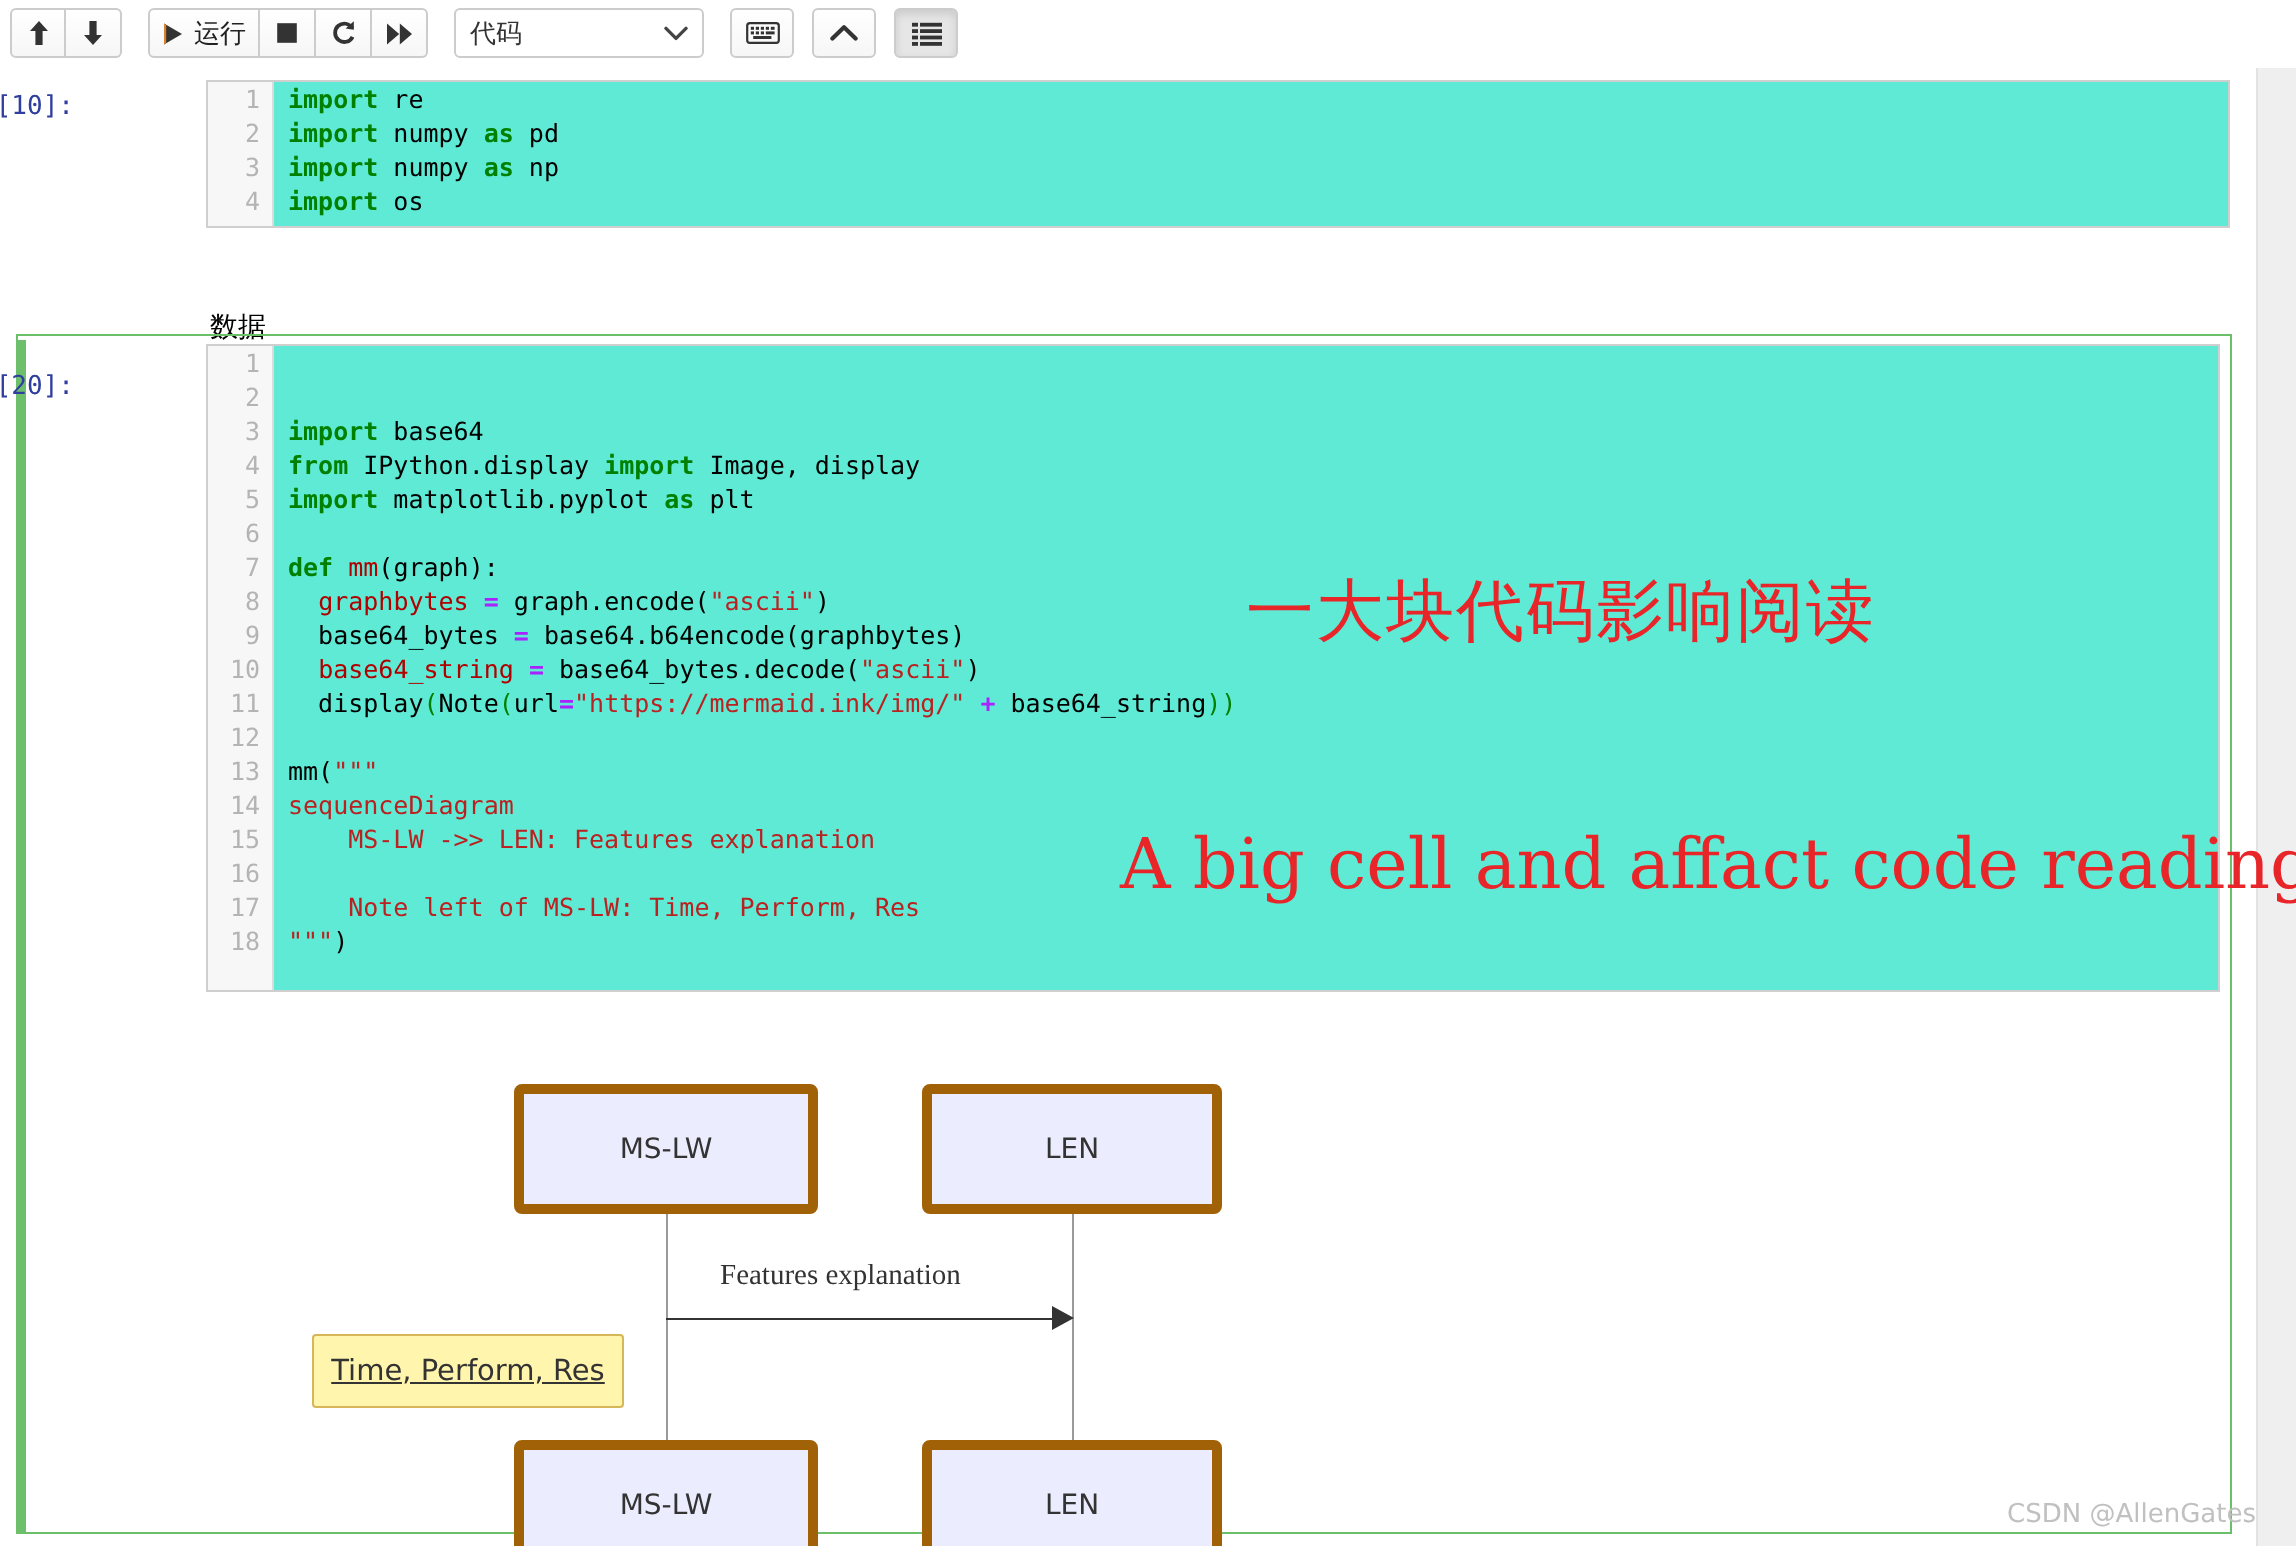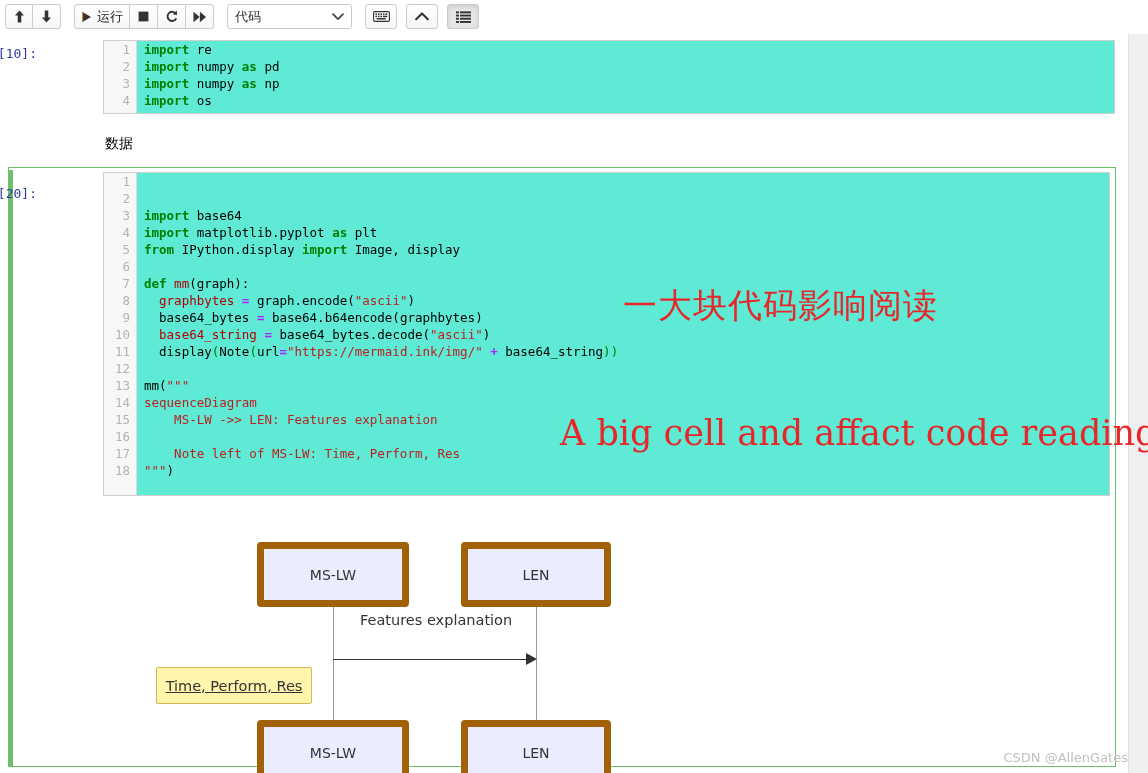--- a/index.html
+++ b/index.html
@@ -105,21 +105,21 @@
     position:absolute;color:#e8262a;white-space:nowrap;
     font-family:"DejaVu Serif","Liberation Serif",serif;
   }
   .anno.cn{font-size:34px;letter-spacing:1px;}
   .anno.en{font-size:35px;}
 
   
   .diagram{position:absolute;left:0;top:0;width:1100px;height:280px;}
   .mbox{
     position:absolute;box-sizing:border-box;
-    background:#ECECFF;border:7px solid #a16207;border-radius:4px;
+    background:#ECECFF;border:5px solid #a16207;border-radius:4px;
     display:flex;align-items:center;justify-content:center;
     font-family:"DejaVu Sans","Liberation Sans",sans-serif;
     font-size:14px;color:#333333;
   }
   .lifeline{position:absolute;width:1px;background:#9a9a9a;}
   .msg-line{position:absolute;height:1px;background:#333333;}
   .arrowhead{
     position:absolute;width:0;height:0;
     border-top:6px solid transparent;border-bottom:6px solid transparent;
     border-left:11px solid #333333;
@@ -277,21 +277,21 @@
         </div>
         <div class="codearea">
             <div class="cl"><span class="k">import</span><span class="n"> re</span></div>
             <div class="cl"><span class="k">import</span><span class="n"> numpy </span><span class="k">as</span><span class="n"> pd</span></div>
             <div class="cl"><span class="k">import</span><span class="n"> numpy </span><span class="k">as</span><span class="n"> np</span></div>
             <div class="cl"><span class="k">import</span><span class="n"> os</span></div>
           </div>
       </div>
     </div>
 
-    <div class="md" style="left:105px;top:101px;">数据</div>
+    <div class="md" style="left:105px;top:121px;">数据</div>
 
     <div class="sel-frame" style="left:8px;top:133px;width:1108px;height:600px;"></div>
     <div class="sel-bar" style="left:8px;top:136px;height:597px;"></div>
 
     <div class="cell" style="left:0;top:138px;width:1128px;height:330px;">
       <div class="prompt" style="left:-45px;top:14px;">In  [20]:</div>
       <div class="codebox" style="left:103px;top:0;width:1007px;height:324px;">
         <div class="gutter">
             <div class="ln">1</div>
             <div class="ln">2</div>
@@ -309,22 +309,22 @@
             <div class="ln">14</div>
             <div class="ln">15</div>
             <div class="ln">16</div>
             <div class="ln">17</div>
             <div class="ln">18</div>
           </div>
         <div class="codearea">
             <div class="cl">&nbsp;</div>
             <div class="cl">&nbsp;</div>
             <div class="cl"><span class="k">import</span><span class="n"> base64</span></div>
+            <div class="cl"><span class="k">from</span><span class="n"> IPython.display </span><span class="k">import</span><span class="n"> Image, display</span></div>
             <div class="cl"><span class="k">import</span><span class="n"> matplotlib.pyplot </span><span class="k">as</span><span class="n"> plt</span></div>
-            <div class="cl"><span class="k">from</span><span class="n"> IPython.display </span><span class="k">import</span><span class="n"> Image, display</span></div>
             <div class="cl">&nbsp;</div>
             <div class="cl"><span class="k">def</span><span class="n"> </span><span class="v">mm</span><span class="n">(graph):</span></div>
             <div class="cl"><span class="n">  </span><span class="v">graphbytes</span><span class="n"> </span><span class="o">=</span><span class="n"> graph.encode(</span><span class="s">"ascii"</span><span class="n">)</span></div>
             <div class="cl"><span class="n">  base64_bytes </span><span class="o">=</span><span class="n"> base64.b64encode(graphbytes)</span></div>
             <div class="cl"><span class="n">  </span><span class="v">base64_string</span><span class="n"> </span><span class="o">=</span><span class="n"> base64_bytes.decode(</span><span class="s">"ascii"</span><span class="n">)</span></div>
             <div class="cl"><span class="n">  display</span><span class="p">(</span><span class="n">Note</span><span class="p">(</span><span class="n">url</span><span class="o">=</span><span class="s">"https://mermaid.ink/img/"</span><span class="n"> </span><span class="o">+</span><span class="n"> base64_string</span><span class="p">)</span><span class="p">)</span></div>
             <div class="cl">&nbsp;</div>
             <div class="cl"><span class="n">mm(</span><span class="s">"""</span></div>
             <div class="cl"><span class="s">sequenceDiagram</span></div>
             <div class="cl"><span class="s">    MS-LW -&gt;&gt; LEN: Features explanation</span></div>
@@ -343,21 +343,21 @@
       <div class="mbox" style="left:257px;top:46px;width:152px;height:65px;">
         <span>MS-LW</span>
       </div>
       <div class="mbox" style="left:461px;top:46px;width:150px;height:65px;">
         <span>LEN</span>
       </div>
 
       <div class="lifeline" style="left:333px;top:111px;height:125px;"></div>
       <div class="lifeline" style="left:536px;top:111px;height:125px;"></div>
 
-      <div class="msg-label" style="left:360px;top:116px;">Features explanation</div>
+      <div class="msg-label" style="left:360px;top:134px;font-family:Liberation Serif, serif;">Features explanation</div>
       <div class="msg-line" style="left:333px;top:163px;width:197px;"></div>
       <div class="arrowhead" style="left:526px;top:157px;"></div>
 
       <div class="note" style="left:156px;top:171px;width:156px;height:37px;text-decoration:underline;">
         <span>Time, Perform, Res</span>
       </div>
 
       <div class="mbox" style="left:257px;top:224px;width:152px;height:65px;">
         <span>MS-LW</span>
       </div>

